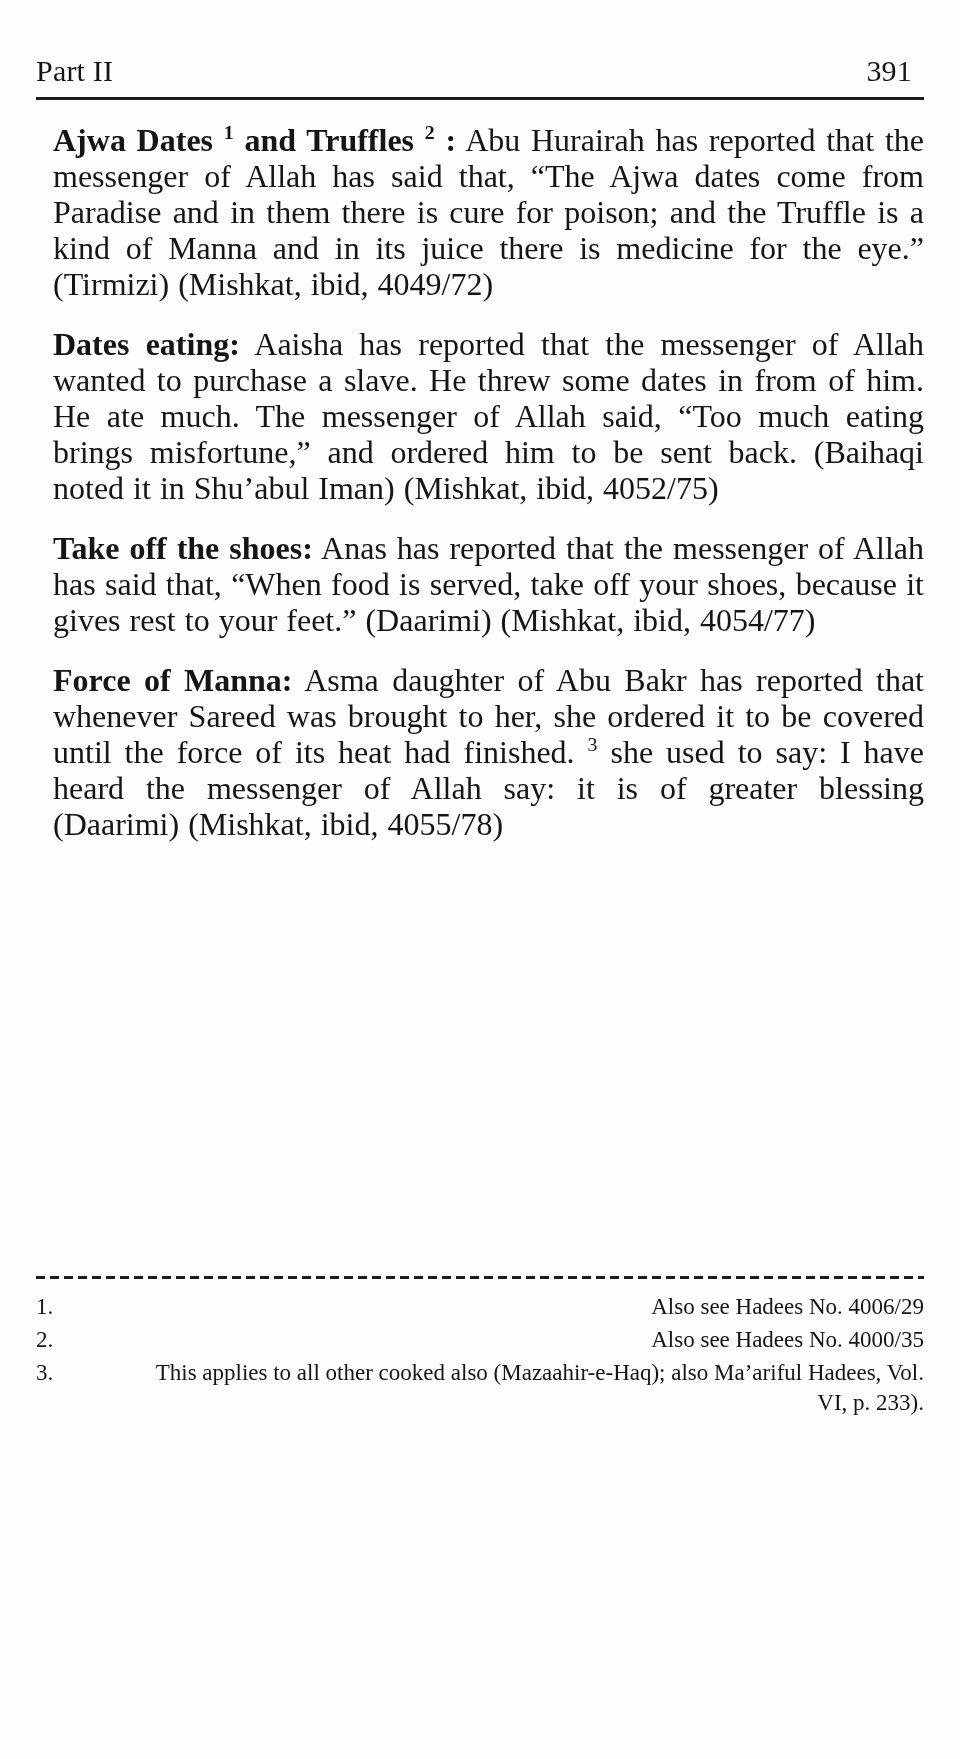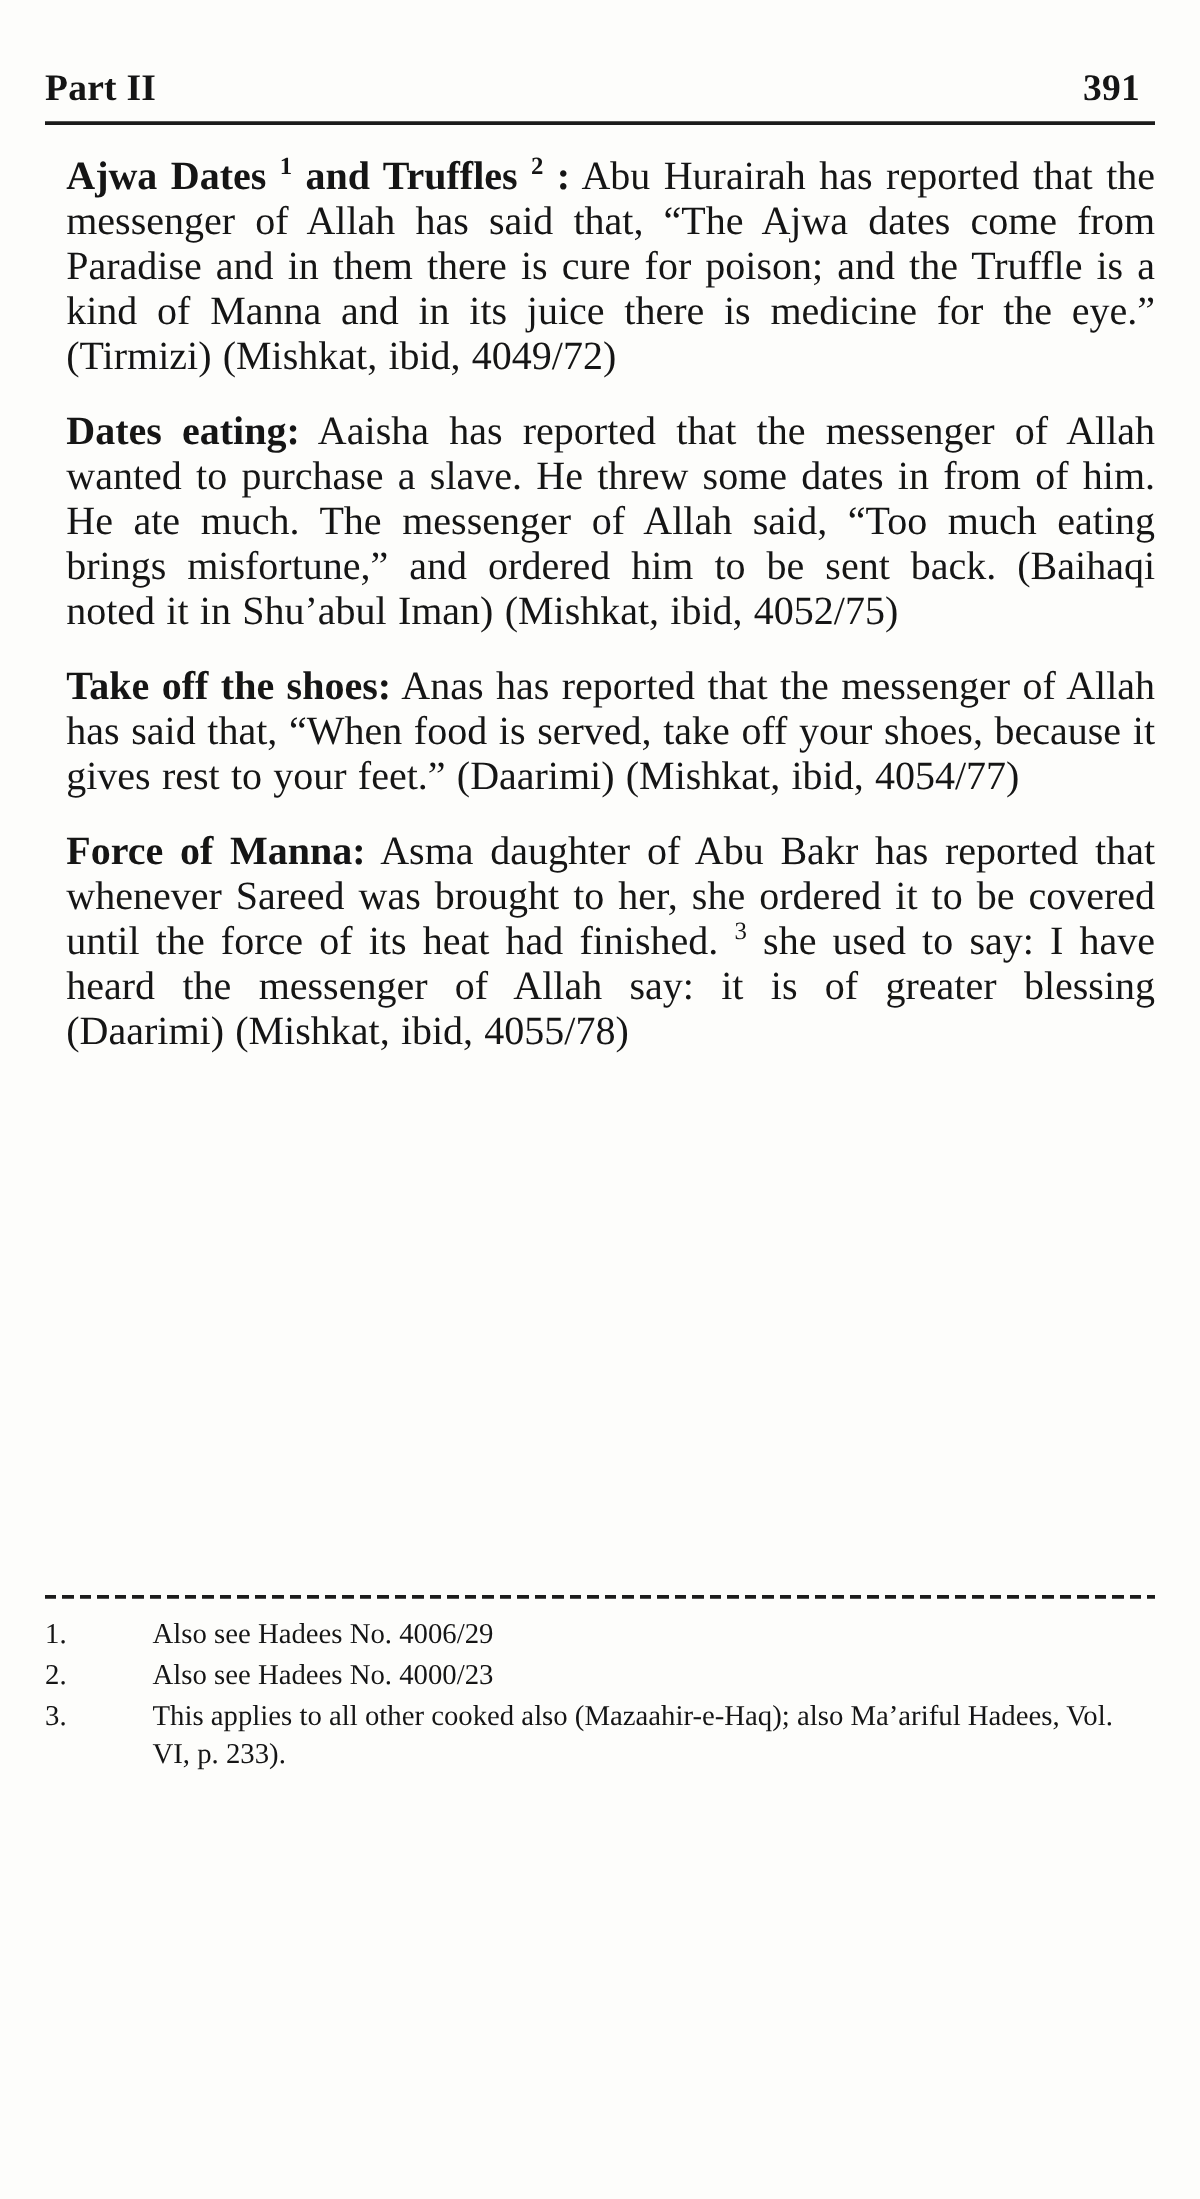--- a/index.html
+++ b/index.html
@@ -15,21 +15,21 @@
   .page {
     position: relative;
     width: 960px;
     height: 1759px;
     padding: 25px 36px 0 36px;
     background: #fdfdfb;
   }
   .page-header {
     display: flex;
     align-items: baseline;
-    font-weight: bold;
+    font-weight: normal;
     font-size: 30px;
     line-height: 38px;
     letter-spacing: 0.2px;
     white-space: nowrap;
   }
   .hdr-section { margin-left: 42px; }
   .hdr-pageno { margin-left: auto; padding-right: 12px; margin-top: 27px; }
   .header-rule {
     border-top: 3px solid #1b1b1b;
     margin-top: 7px;
@@ -60,21 +60,21 @@
     height: 3px;
     background-image: repeating-linear-gradient(90deg, #1b1b1b 0, #1b1b1b 9px, transparent 9px, transparent 14px);
   }
   .footnotes {
     margin-top: 13px;
     font-size: 23px;
     line-height: 30px;
   }
   .footnote { display: flex; margin-bottom: 3px; }
   .fn-num { width: 86px; flex-shrink: 0; }
-  .fn-text { flex: 1; }
+  .fn-text { flex: 1; text-align: right; }
 </style>
 </head>
 <body>
 
 <div class="page">
 
   <header class="page-header">
     <span class="hdr-part">Part II</span>
     <span class="hdr-pageno">391</span>
   </header>
@@ -116,21 +116,21 @@
     <div class="footnote-sep"></div>
     <section class="footnotes">
 
       <div class="footnote">
         <span class="fn-num">1.</span>
         <span class="fn-text">Also see Hadees No. 4006/29</span>
       </div>
 
       <div class="footnote">
         <span class="fn-num">2.</span>
-        <span class="fn-text">Also see Hadees No. 4000/23</span>
+        <span class="fn-text">Also see Hadees No. 4000/35</span>
       </div>
 
       <div class="footnote">
         <span class="fn-num">3.</span>
         <span class="fn-text">This applies to all other cooked also (Mazaahir-e-Haq); also Ma’ariful Hadees, Vol. VI, p. 233).</span>
       </div>
 
     </section>
   </div>
 

